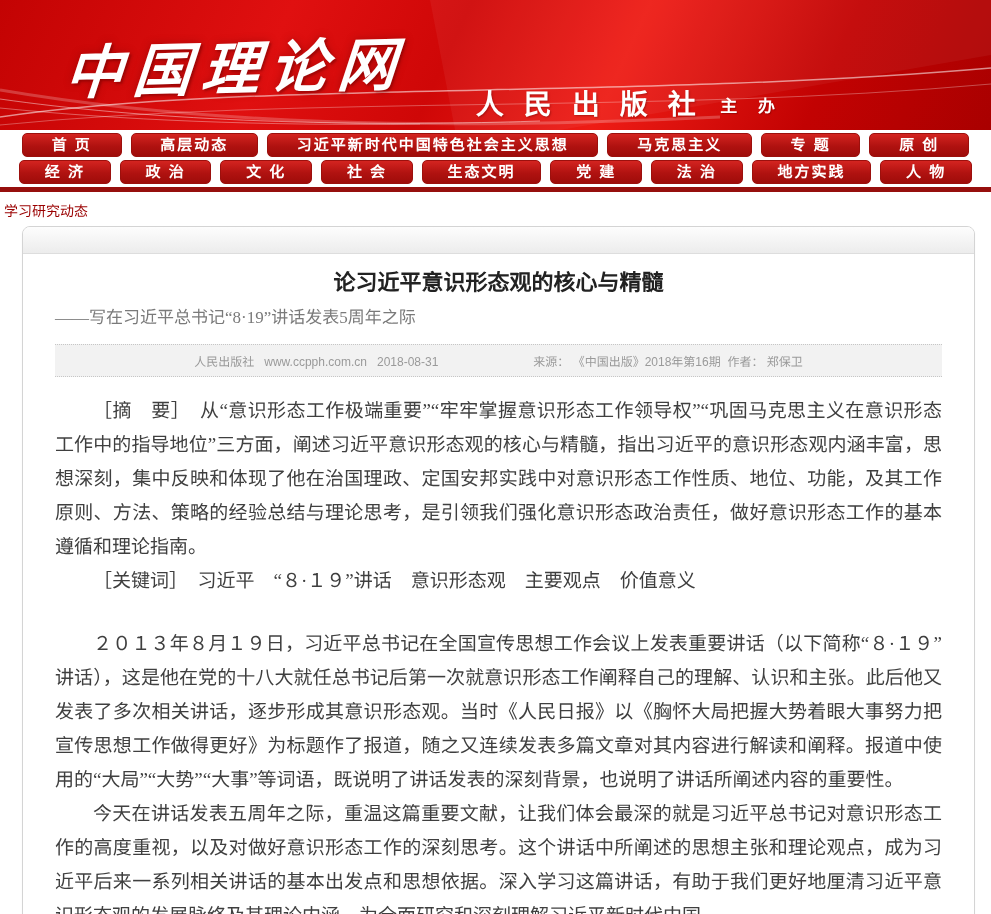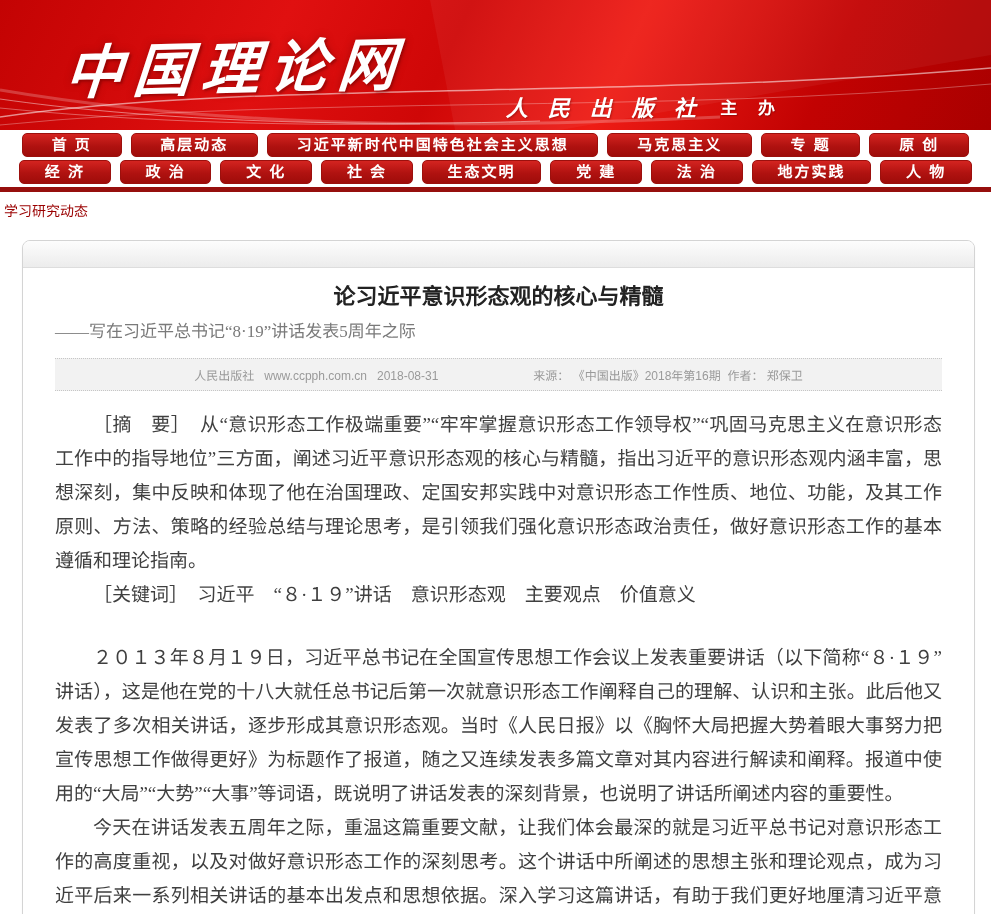--- a/index.html
+++ b/index.html
@@ -10,40 +10,40 @@
   .banner { position:relative; width:991px; height:130px; overflow:hidden;
             background:linear-gradient(115deg,#c30303 0%,#e01010 28%,#cf0707 45%,#ee1c15 62%,#c20202 82%,#a90000 100%); }
   .banner-sheen { position:absolute; inset:0; pointer-events:none; }
   .banner-logo { position:absolute; left:66px; top:22px; color:#fff;
                  font-size:58px; font-weight:bold; font-style:italic;
                  font-family:"DejaVu Serif","Liberation Serif",serif;
                  letter-spacing:10px; transform:skewX(-6deg) rotate(-1.5deg);
                  text-shadow:0 0 8px rgba(120,0,0,.45), 2px 2px 2px rgba(90,0,0,.35);
                  cursor:pointer; }
   .banner-publisher { position:absolute; right:208px; bottom:8px; color:#fff; white-space:nowrap; }
-  .banner-publisher .cal { font-size:22px; font-weight:bold; font-style:italic;
+  .banner-publisher .cal { font-size:28px; font-weight:bold; 
                  font-family:"DejaVu Serif","Liberation Serif",serif; letter-spacing:20px;
                  text-shadow:1px 1px 2px rgba(90,0,0,.4); }
   .banner-publisher .suffix { font-size:17px; font-weight:bold; letter-spacing:8px;
                  vertical-align:2px; text-shadow:1px 1px 1px rgba(90,0,0,.4);margin-top:17px; }
 
   
   .nav { background:#fff; padding-top:3px; }
   .nav-row { display:flex; gap:9px; }
   .nav-row.row1 { padding:0 22px; margin-bottom:3px;border-radius:12px; }
   .nav-row.row2 { padding:0 19px; }
   .nav-btn { flex:1 1 auto; height:24px; line-height:22px; text-align:center;
              color:#fff; font-size:15px; font-weight:bold; letter-spacing:2px;
              background:linear-gradient(#d42420,#b01210 55%,#9e0c0a);
              border:1px solid #9c100d; border-radius:5px;
              white-space:nowrap; padding:0 13px; cursor:pointer; }
   .nav-bottom-bar { height:5px; background:#960f0d; margin-top:3px; }
 
   
-  .breadcrumb { color:#9a0000; font-size:14px; margin:8px 0 20px 4px; cursor:pointer; display:inline-block; }
+  .breadcrumb { color:#9a0000; font-size:14px; margin:8px 0 6px 4px; cursor:pointer; display:inline-block; }
 
   
   .content-box { margin:0 16px 0 22px; width:953px; height:700px;
                  border:1px solid #d4d4d4; border-radius:8px 8px 0 0;
                  background:#fff; box-shadow:0 1px 2px rgba(0,0,0,.04); }
   .content-box-strip { height:27px; border-radius:7px 7px 0 0;
                  background:linear-gradient(#fdfdfd,#ececec);
                  border-bottom:1px solid #ddd; }
   .article { padding:14px 32px 0 32px; }
   .article-title { text-align:center; font-size:22px; font-weight:bold; color:#222;

